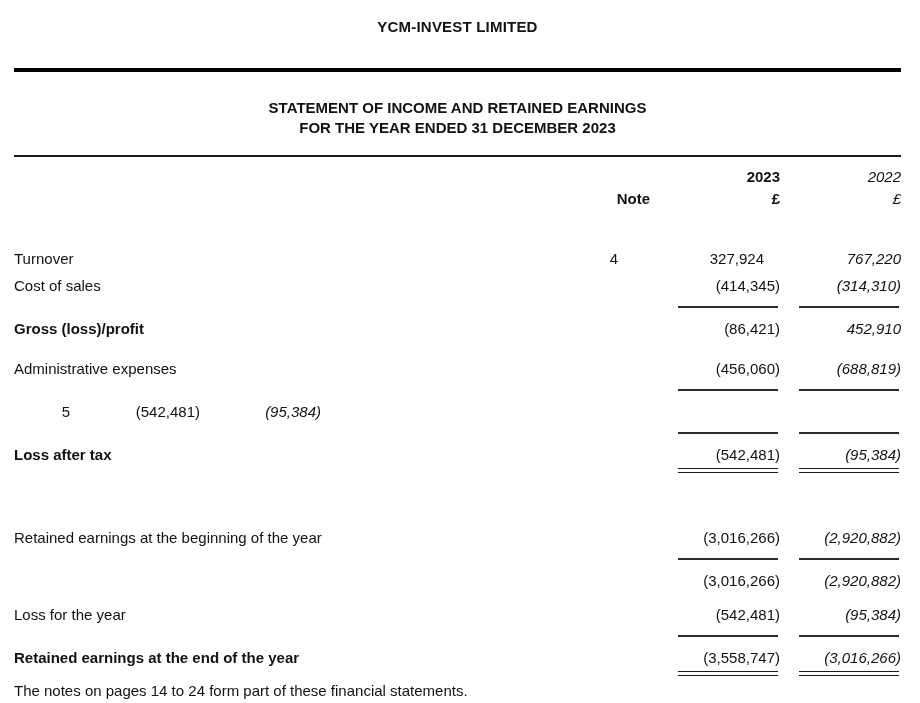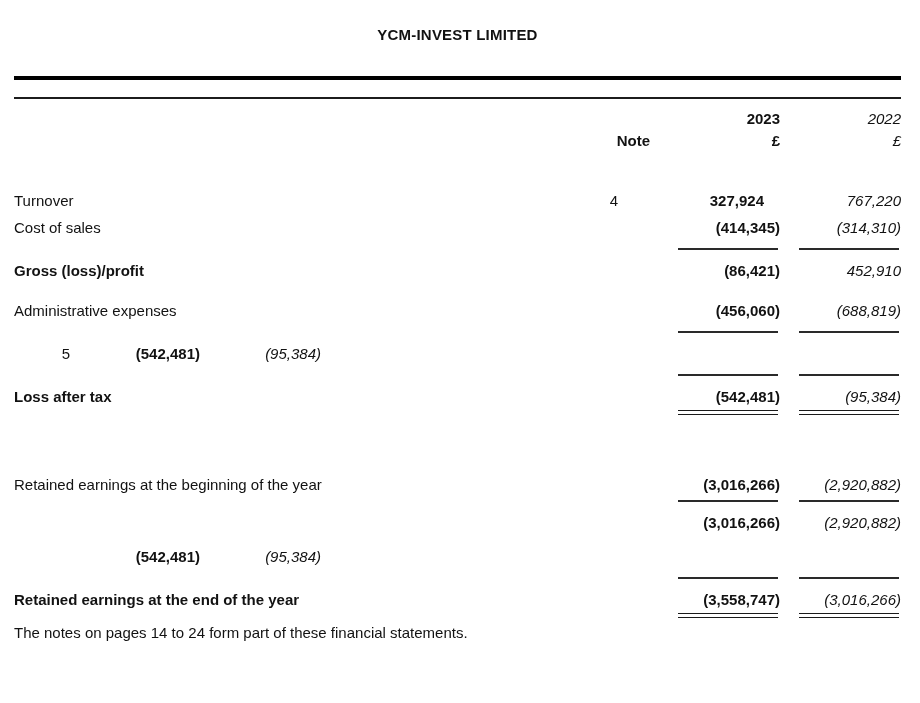--- a/index.html
+++ b/index.html
@@ -6,21 +6,21 @@
   html, body { background: #ffffff; }
   body {
     width: 920px; height: 703px;
     font-family: "Liberation Sans", sans-serif;
     color: #121212;
     overflow: hidden;
   }
   .page {
     position: relative;
     width: 920px; height: 703px;
-    padding: 16px 19px 0 14px;
+    padding: 8px 19px 0 14px;
     background: #ffffff;
   }
 
   
   .company {
     padding-top: 10px;
     text-align: center;
     font-size: 15px;
     font-weight: bold;
     letter-spacing: .2px;
@@ -47,31 +47,31 @@
 
   
   .row {
     display: flex;
     align-items: center;
     height: 27px;
     font-size: 15px;
   }
   .c-label { flex: 1 1 auto; min-width: 0; }
   .c-note  { flex: 0 0 56px;  text-align: right; }
-  .c-cur   { flex: 0 0 130px; text-align: right; font-weight: bold; }
+  .c-cur   { flex: 0 0 130px; text-align: right; font-weight: normal; }
   .c-pri   { flex: 0 0 121px; text-align: right; font-style: italic; }
 
   .hrow { height: 22px; }
   .hrow1 { margin-top: 8px; }
   .hrow .c-cur, .hrow .c-note { font-weight: bold; }
   .hrow .c-pri { font-style: italic; font-weight: normal; }
 
   .r-first { margin-top: 36px; gap: 16px; }
   .m-top13 { margin-top: 13px; }
-  .m-top46 { margin-top: 46px; align-items: flex-end; }
+  .m-top46 { margin-top: 46px; }
   .m-top7  { margin-top: 7px; }
 
   .bold .c-label { font-weight: bold; }
 
   
   .rline { height: 16px; align-items: center; }
   .rline .bar {
     width: 100px;
     height: 2px;
     background: #2a2a2a;
@@ -97,20 +97,24 @@
 </style>
 </head>
 <body>
 
 <div class="page">
 
   <div class="company">YCM-INVEST LIMITED</div>
 
   <div class="rule-thick"></div>
 
+  <div class="stmt-titles">
+    <div>STATEMENT OF INCOME AND RETAINED EARNINGS</div>
+    <div>FOR THE YEAR ENDED 31 DECEMBER 2023</div>
+  </div>
 
   <div class="rule-thin"></div>
 
   <div class="row hrow hrow1">
     <div class="c-label"></div>
     <div class="c-note"></div>
     <div class="c-cur">2023</div>
     <div class="c-pri">2022</div>
   </div>
   <div class="row hrow">
@@ -224,20 +228,21 @@
   </div>
 
   <div class="row">
     <div class="c-label"></div>
     <div class="c-note"></div>
     <div class="c-cur">(3,016,266)</div>
     <div class="c-pri">(2,920,882)</div>
   </div>
 
   <div class="row m-top7">
+    <div class="c-label">Loss for the year</div>
     <div class="c-note"></div>
     <div class="c-cur">(542,481)</div>
     <div class="c-pri">(95,384)</div>
   </div>
 
   <div class="row rline">
     <div class="c-label"></div>
     <div class="c-note"></div>
     <div class="c-cur">
         <div class="bar"></div>

